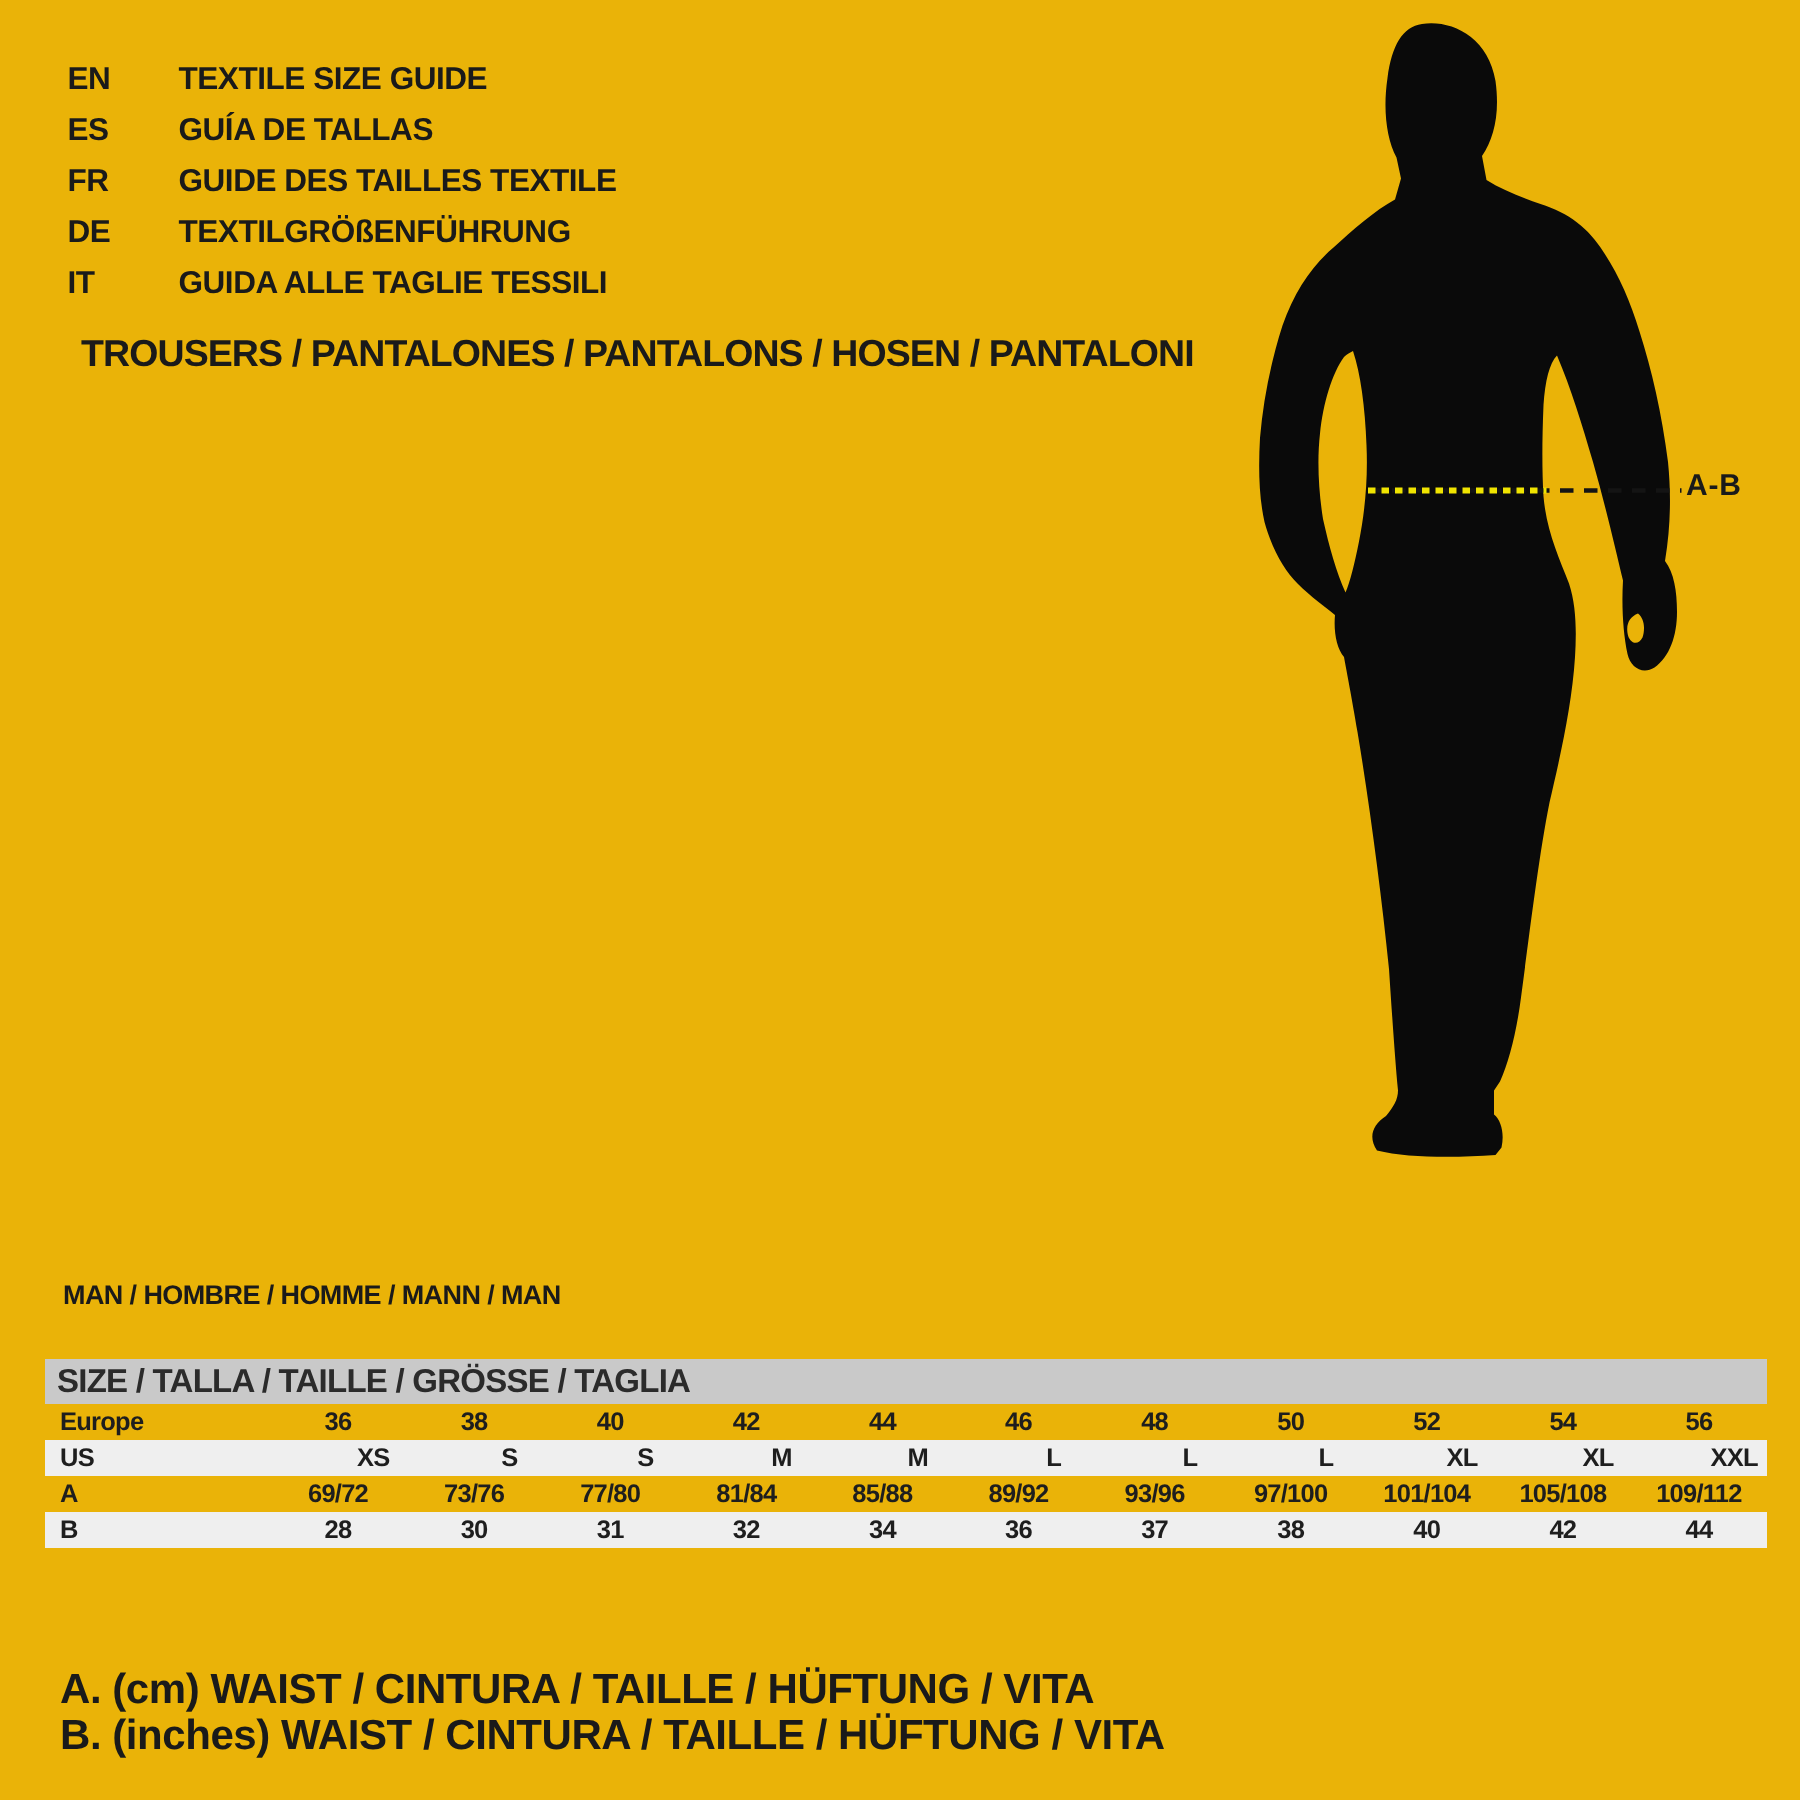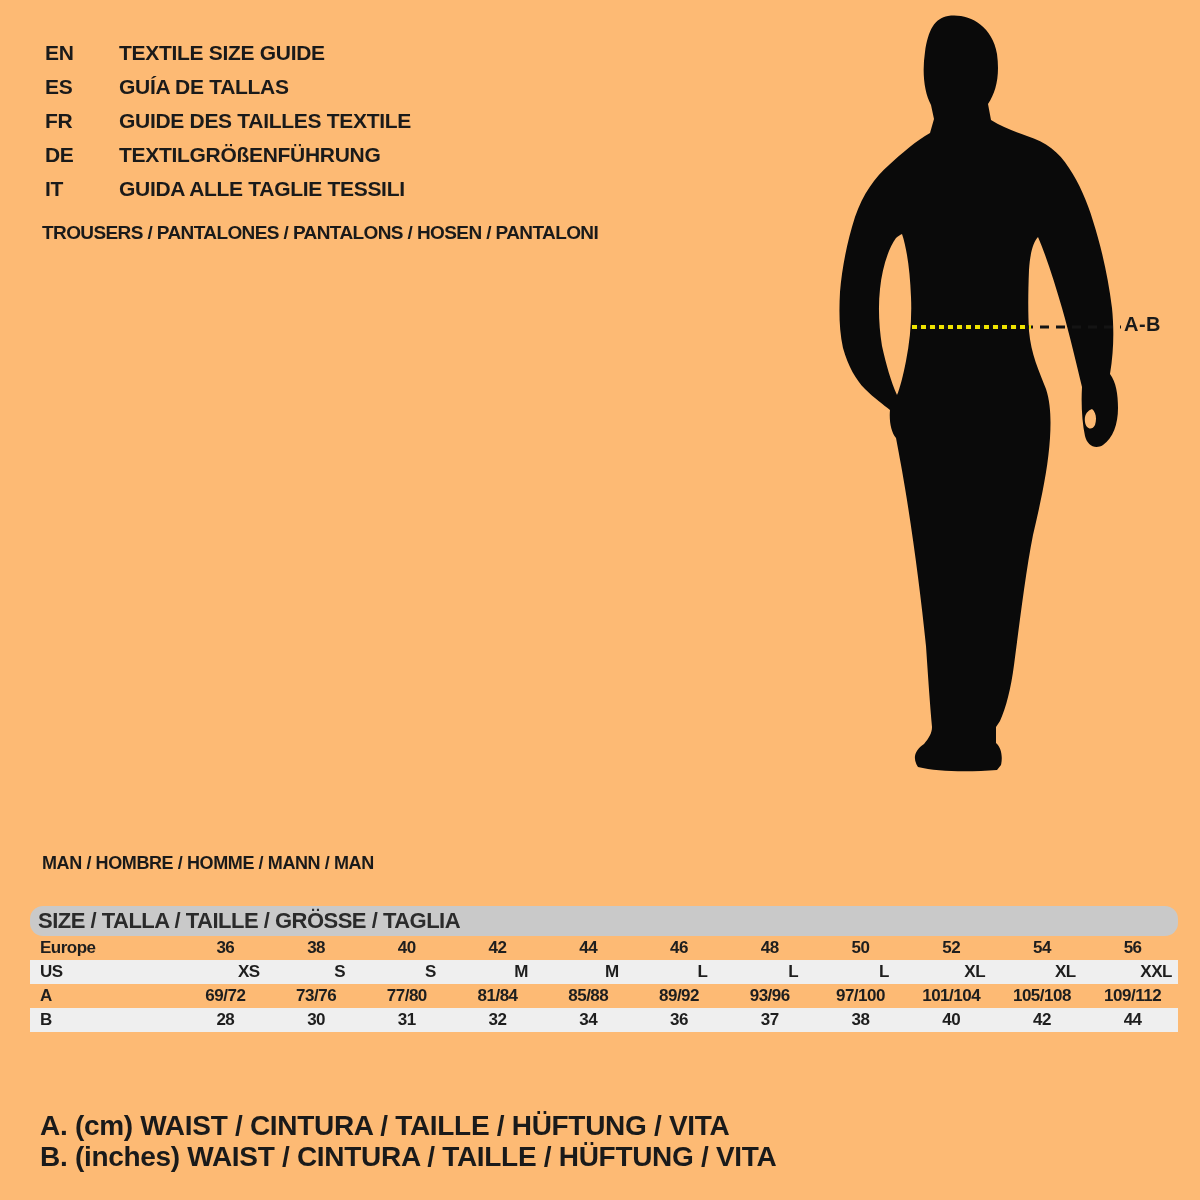--- a/index.html
+++ b/index.html
@@ -1,25 +1,25 @@
 <!DOCTYPE html>
 <html><head>
 <meta charset="utf-8">
 <style>
   html,body{margin:0;padding:0;background:#ffffff;}
   .canvas{
-    position:relative;width:1200px;height:1200px;background:#fdba74;
+    position:relative;width:1200px;height:1200px;background:#eab308;
     font-family:"Liberation Sans",sans-serif;font-weight:bold;color:#1a1a1a;
     overflow:hidden;
   }
   
   .lang-list{position:absolute;left:45px;top:36px;}
   .lang-row{display:flex;height:34px;align-items:center;font-size:21px;letter-spacing:-0.3px;}
   .lang-code{width:74px;flex:0 0 74px;}
-  .garment-title{position:absolute;left:42px;top:222px;font-size:19px;letter-spacing:-0.6px;white-space:nowrap;}
+  .garment-title{position:absolute;left:54px;top:222px;font-size:25px;letter-spacing:-0.6px;white-space:nowrap;}
   
   .figure-svg{position:absolute;left:830px;top:8px;}
   .ab-label{position:absolute;left:1124px;top:313px;font-size:20px;letter-spacing:0.5px;}
   
   .section-title{position:absolute;left:42px;top:853px;font-size:18px;letter-spacing:-0.4px;}
   .size-table{position:absolute;left:30px;top:906px;width:1148px;}
   .table-header-band{height:30px;background:#c9c9c9;font-size:22px;line-height:30px;
     padding-left:8px;letter-spacing:-0.5px;color:#2b2b2b;box-sizing:border-box;}
   .trow{display:grid;grid-template-columns:150px repeat(11,1fr);height:24px;align-items:center;
     font-size:17px;letter-spacing:-0.5px;color:#1e1e1e;}
@@ -116,21 +116,21 @@
          C254,407 257,403 262,401 Z"></path>
     <line x1="82" y1="319" x2="291" y2="319" stroke="#141414" stroke-width="3" stroke-dasharray="9 7"></line>
     <line x1="82" y1="319" x2="201" y2="319" stroke="#f0e400" stroke-width="4" stroke-dasharray="5 4"></line>
   </svg>
 
   <div class="ab-label">A-B</div>
 
   <div class="section-title">MAN / HOMBRE / HOMME / MANN / MAN</div>
 
   <div class="size-table">
-    <div class="table-header-band" style="background: rgb(201, 201, 201); border-radius: 13px;">SIZE / TALLA / TAILLE / GRÖSSE / TAGLIA</div>
+    <div class="table-header-band" style="background: rgb(201, 201, 201);">SIZE / TALLA / TAILLE / GRÖSSE / TAGLIA</div>
     <div>
         <div class="trow">
           <div class="tlabel">Europe</div>
           <div class="tcell">36</div>
           <div class="tcell">38</div>
           <div class="tcell">40</div>
           <div class="tcell">42</div>
           <div class="tcell">44</div>
           <div class="tcell">46</div>
           <div class="tcell">48</div>

